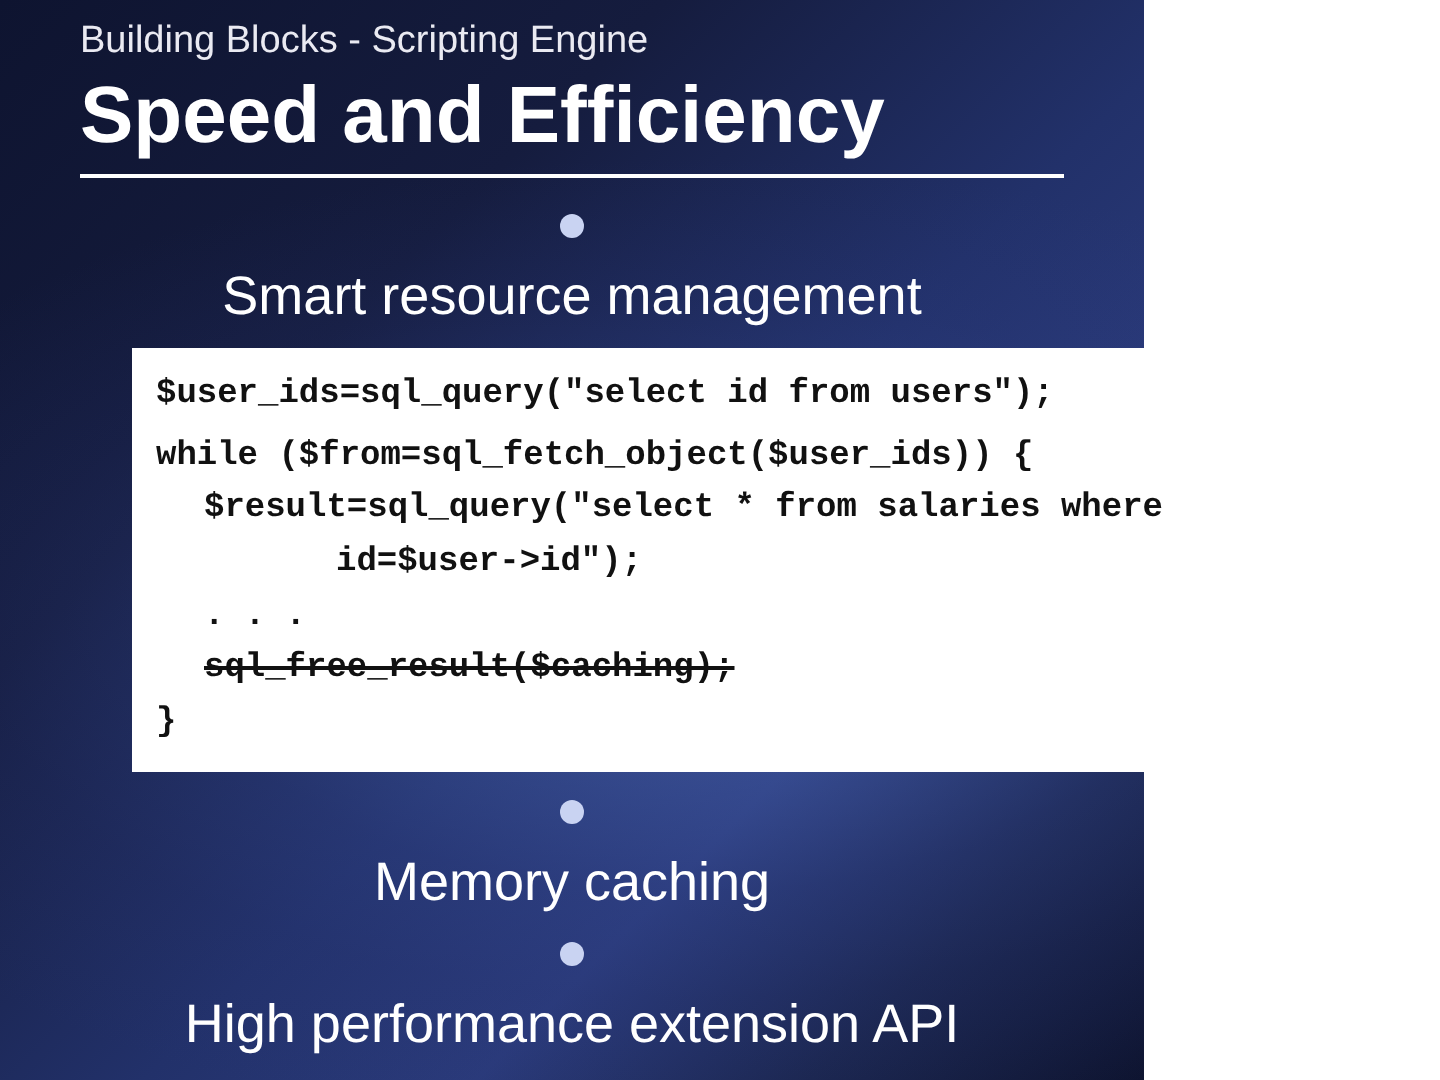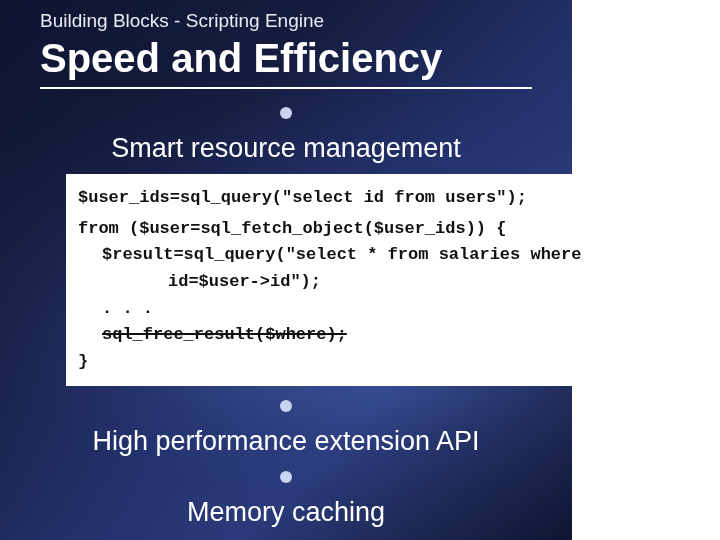--- a/index.html
+++ b/index.html
@@ -107,32 +107,32 @@
 
   <div class="body">
 
     <div class="bullet-row">
       <span class="bullet-dot"></span>
       <span class="bullet-text">Smart resource management</span>
     </div>
 
     <div class="code-block">
       <div class="code-line">$user_ids=sql_query("select id from users");</div>
-      <div class="code-line" style="margin-top:6px;">from ($user=sql_fetch_object($user_ids)) {</div>
+      <div class="code-line" style="margin-top:6px;">while ($from=sql_fetch_object($user_ids)) {</div>
       <div class="code-line indent1">$result=sql_query("select * from salaries where</div>
       <div class="code-line" style="padding-left:90px;">id=$user-&gt;id");</div>
       <div class="code-line indent1">. . .</div>
-      <div class="code-line indent1 strike">sql_free_result($where);</div>
+      <div class="code-line indent1 strike">sql_free_result($caching);</div>
       <div class="code-line">}</div>
+    </div>
+
+    <div class="bullet-row">
+      <span class="bullet-dot"></span>
+      <span class="bullet-text">Memory caching</span>
     </div>
 
     <div class="bullet-row">
       <span class="bullet-dot"></span>
       <span class="bullet-text">High performance extension API</span>
     </div>
 
-    <div class="bullet-row">
-      <span class="bullet-dot"></span>
-      <span class="bullet-text">Memory caching</span>
-    </div>
-
   </div>
 </div>
 
 </body></html>

